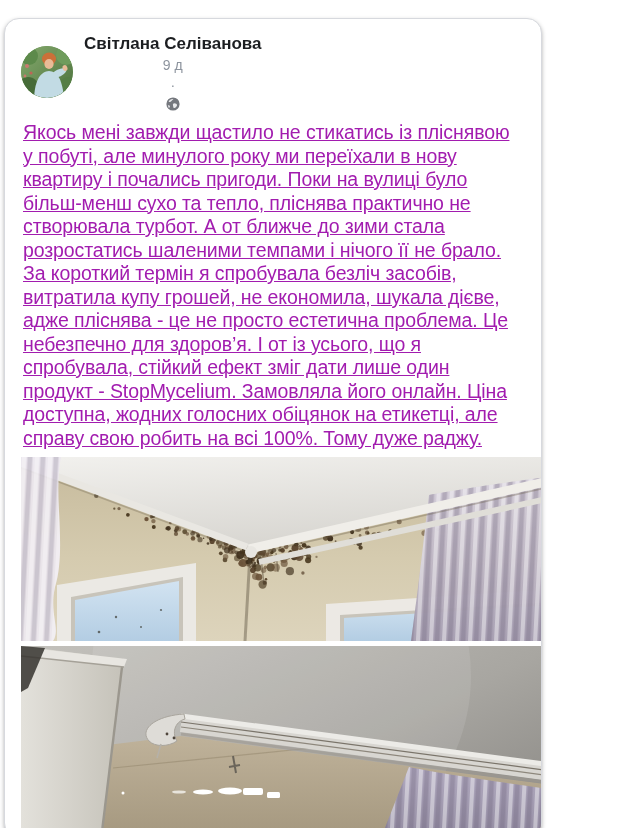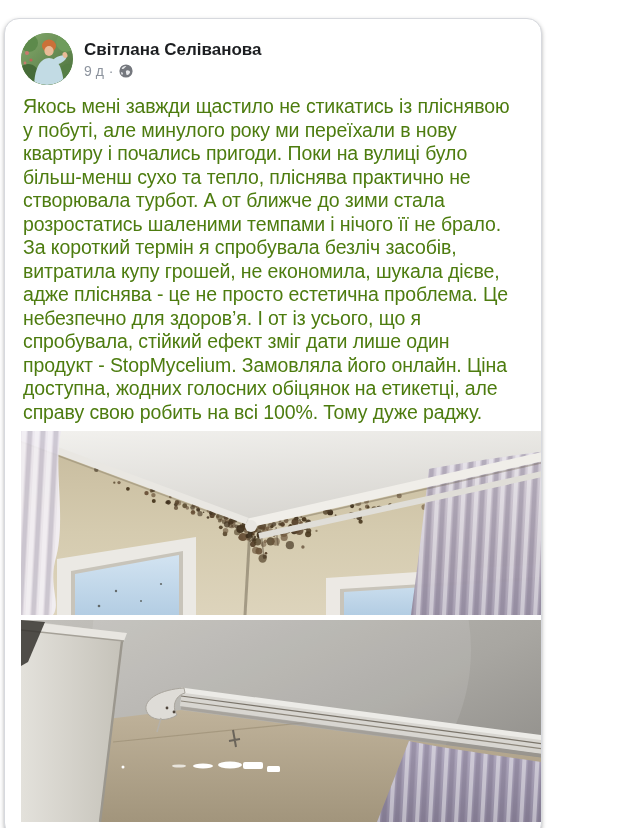--- a/index.html
+++ b/index.html
@@ -12,25 +12,26 @@
     position:absolute;left:4px;top:18px;width:538px;height:820px;
     background:#fff;border:1px solid #d7d9de;border-radius:15px;
     box-shadow:0 2px 5px -1px rgba(0,0,0,.45);
     box-sizing:border-box;overflow:hidden;
   }
   .header{display:flex;align-items:center;gap:11px;padding:14px 16px 2px;}
   .avatar{width:52px;height:52px;border-radius:50%;overflow:hidden;flex:0 0 auto;cursor:pointer;background:#6b9459;}
   .avatar svg{display:block;}
   .h-text{display:flex;flex-direction:column;}
   .author{font-size:17px;font-weight:700;color:#1c1e21;line-height:1.3;cursor:pointer;}
-  .meta{display:flex;align-items:center;gap:4px;color:#8d949e;font-size:14px;margin-top:2px;}
+  .meta{display:flex;align-items:center;gap:4px;color:#8d949e;font-size:14px;margin-top:2px;flex-direction:column;}
   .meta .sep{margin:0 1px;}
   .body-text{
-    padding:8px 18px 0;font-size:19.5px;line-height:23.5px;color:#4d7c0f;
+    padding:8px 18px 0;font-size:19.5px;line-height:23.5px;color:#a21caf;
     letter-spacing:-0.1px;
+    text-decoration:underline;
   }
   .photos{padding:7px 16px 0;}
   .photo{width:599px;overflow:hidden;line-height:0;cursor:pointer;}
   .photo + .photo{margin-top:5px;}
   .photo svg{display:block;}
   .footer{display:flex;justify-content:space-between;align-items:center;padding:11px 29px 0;}
   .reactions{display:flex;align-items:center;cursor:pointer;}
   .r-icon{width:22px;height:22px;border-radius:50%;display:block;}
   .r-icon.love{margin-left:-4px;box-shadow:0 0 0 2px #fff;}
   .r-count{margin-left:8px;font-size:17px;color:#8a8d91;}

